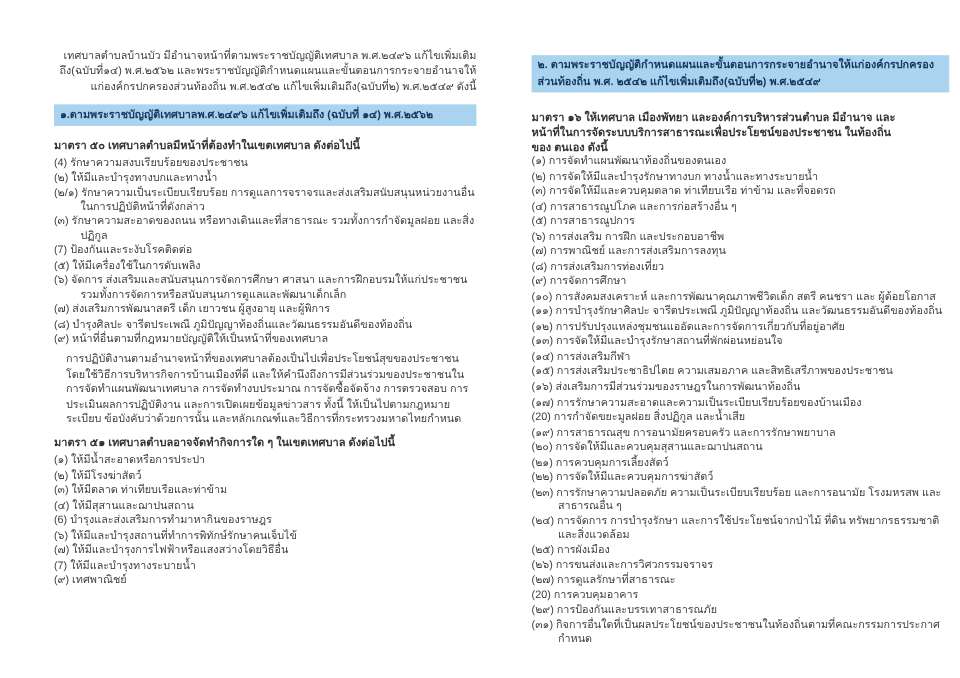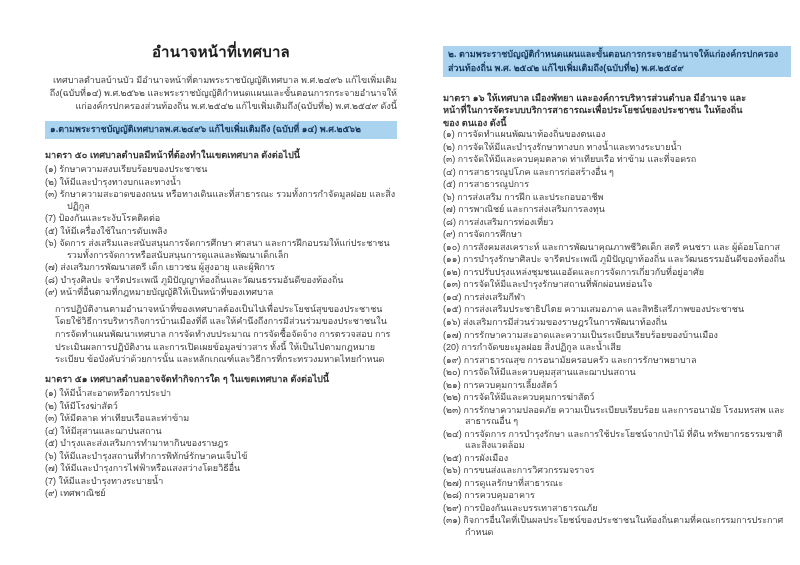--- a/index.html
+++ b/index.html
@@ -43,50 +43,50 @@
     margin:1px 0 7px 10px;text-align:left;
   }
   .spacer-sm{height:5px;}
 </style>
 </head>
 <body style="color: rgb(60, 60, 60);">
 
 <div class="page">
 
   <div class="col col-left">
-    <h1 class="doc-title">อำนาจหน้าที่เทศบาล</h1>
 
     <p class="intro">เทศบาลตำบลบ้านบัว  มีอำนาจหน้าที่ตามพระราชบัญญัติเทศบาล พ.ศ.๒๔๙๖ แก้ไขเพิ่มเติมถึง(ฉบับที่๑๔) พ.ศ.๒๕๖๒  และพระราชบัญญัติกำหนดแผนและขั้นตอนการกระจายอำนาจให้แก่องค์กรปกครองส่วนท้องถิ่น พ.ศ.๒๕๔๒  แก้ไขเพิ่มเติมถึง(ฉบับที่๒)  พ.ศ.๒๕๔๙ ดังนี้</p>
 
     <div class="highlight">๑.ตามพระราชบัญญัติเทศบาลพ.ศ.๒๔๙๖ แก้ไขเพิ่มเติมถึง  (ฉบับที่ ๑๔) พ.ศ.๒๕๖๒</div>
 
     <p class="sec-heading">มาตรา ๕๐ เทศบาลตำบลมีหน้าที่ต้องทำในเขตเทศบาล ดังต่อไปนี้</p>
 
     <div class="item-list">
-        <div class="item">(๑) รักษาความสงบเรียบร้อยของประชาชน</div>
+        <div class="item">(4) รักษาความสงบเรียบร้อยของประชาชน</div>
         <div class="item">(๒) ให้มีและบำรุงทางบกและทางน้ำ</div>
+        <div class="item">(๒/๑) รักษาความเป็นระเบียบเรียบร้อย การดูแลการจราจรและส่งเสริมสนับสนุนหน่วยงานอื่นในการปฏิบัติหน้าที่ดังกล่าว</div>
         <div class="item">(๓) รักษาความสะอาดของถนน หรือทางเดินและที่สาธารณะ รวมทั้งการกำจัดมูลฝอย และสิ่งปฏิกูล</div>
         <div class="item">(7) ป้องกันและระงับโรคติดต่อ</div>
         <div class="item">(๕) ให้มีเครื่องใช้ในการดับเพลิง</div>
         <div class="item">(๖) จัดการ ส่งเสริมและสนับสนุนการจัดการศึกษา  ศาสนา และการฝึกอบรมให้แก่ประชาชนรวมทั้งการจัดการหรือสนับสนุนการดูแลและพัฒนาเด็กเล็ก</div>
         <div class="item">(๗) ส่งเสริมการพัฒนาสตรี เด็ก เยาวชน ผู้สูงอายุ และผู้พิการ</div>
         <div class="item">(๘) บำรุงศิลปะ จารีตประเพณี ภูมิปัญญาท้องถิ่นและวัฒนธรรมอันดีของท้องถิ่น</div>
         <div class="item">(๙) หน้าที่อื่นตามที่กฎหมายบัญญัติให้เป็นหน้าที่ของเทศบาล</div>
       </div>
 
     <p class="body-para">การปฏิบัติงานตามอำนาจหน้าที่ของเทศบาลต้องเป็นไปเพื่อประโยชน์สุขของประชาชนโดยใช้วิธีการบริหารกิจการบ้านเมืองที่ดี และให้คำนึงถึงการมีส่วนร่วมของประชาชนในการจัดทำแผนพัฒนาเทศบาล การจัดทำงบประมาณ การจัดซื้อจัดจ้าง การตรวจสอบ การประเมินผลการปฏิบัติงาน และการเปิดเผยข้อมูลข่าวสาร ทั้งนี้ ให้เป็นไปตามกฎหมาย ระเบียบ ข้อบังคับว่าด้วยการนั้น และหลักเกณฑ์และวิธีการที่กระทรวงมหาดไทยกำหนด</p>
 
     <p class="sec-heading">มาตรา ๕๑ เทศบาลตำบลอาจจัดทำกิจการใด ๆ ในเขตเทศบาล ดังต่อไปนี้</p>
 
     <div class="item-list">
         <div class="item">(๑) ให้มีน้ำสะอาดหรือการประปา</div>
         <div class="item">(๒) ให้มีโรงฆ่าสัตว์</div>
         <div class="item">(๓) ให้มีตลาด ท่าเทียบเรือและท่าข้าม</div>
         <div class="item">(๔) ให้มีสุสานและฌาปนสถาน</div>
-        <div class="item">(๕) บำรุงและส่งเสริมการทำมาหากินของราษฎร</div>
+        <div class="item">(6) บำรุงและส่งเสริมการทำมาหากินของราษฎร</div>
         <div class="item">(๖) ให้มีและบำรุงสถานที่ทำการพิทักษ์รักษาคนเจ็บไข้</div>
         <div class="item">(๗) ให้มีและบำรุงการไฟฟ้าหรือแสงสว่างโดยวิธีอื่น</div>
         <div class="item">(7) ให้มีและบำรุงทางระบายน้ำ</div>
         <div class="item">(๙) เทศพาณิชย์</div>
       </div>
   </div>
 
   <div class="col col-right">
     <div class="highlight">๒. ตามพระราชบัญญัติกำหนดแผนและขั้นตอนการกระจายอำนาจให้แก่องค์กรปกครองส่วนท้องถิ่น พ.ศ. ๒๕๔๒ แก้ไขเพิ่มเติมถึง(ฉบับที่๒)  พ.ศ.๒๕๔๙</div>
 
@@ -115,19 +115,19 @@
         <div class="item">(20) การกำจัดขยะมูลฝอย สิ่งปฏิกูล และน้ำเสีย</div>
         <div class="item">(๑๙) การสาธารณสุข การอนามัยครอบครัว และการรักษาพยาบาล</div>
         <div class="item">(๒๐) การจัดให้มีและควบคุมสุสานและฌาปนสถาน</div>
         <div class="item">(๒๑) การควบคุมการเลี้ยงสัตว์</div>
         <div class="item">(๒๒) การจัดให้มีและควบคุมการฆ่าสัตว์</div>
         <div class="item">(๒๓) การรักษาความปลอดภัย ความเป็นระเบียบเรียบร้อย และการอนามัย โรงมหรสพ และสาธารณอื่น ๆ</div>
         <div class="item">(๒๔) การจัดการ การบำรุงรักษา และการใช้ประโยชน์จากป่าไม้ ที่ดิน ทรัพยากรธรรมชาติ และสิ่งแวดล้อม</div>
         <div class="item">(๒๕) การผังเมือง</div>
         <div class="item">(๒๖) การขนส่งและการวิศวกรรมจราจร</div>
         <div class="item">(๒๗) การดูแลรักษาที่สาธารณะ</div>
-        <div class="item">(๒๘) การควบคุมอาคาร</div>
+        <div class="item">(20) การควบคุมอาคาร</div>
         <div class="item">(๒๙) การป้องกันและบรรเทาสาธารณภัย</div>
         <div class="item">(๓๑) กิจการอื่นใดที่เป็นผลประโยชน์ของประชาชนในท้องถิ่นตามที่คณะกรรมการประกาศกำหนด</div>
       </div>
   </div>
 
 </div>
 
 </body></html>

